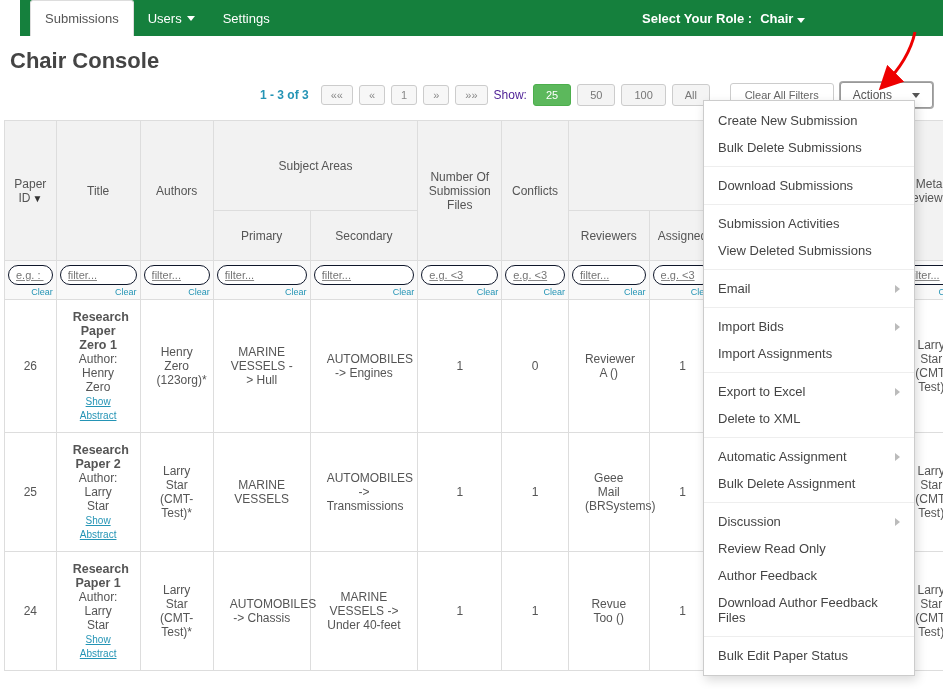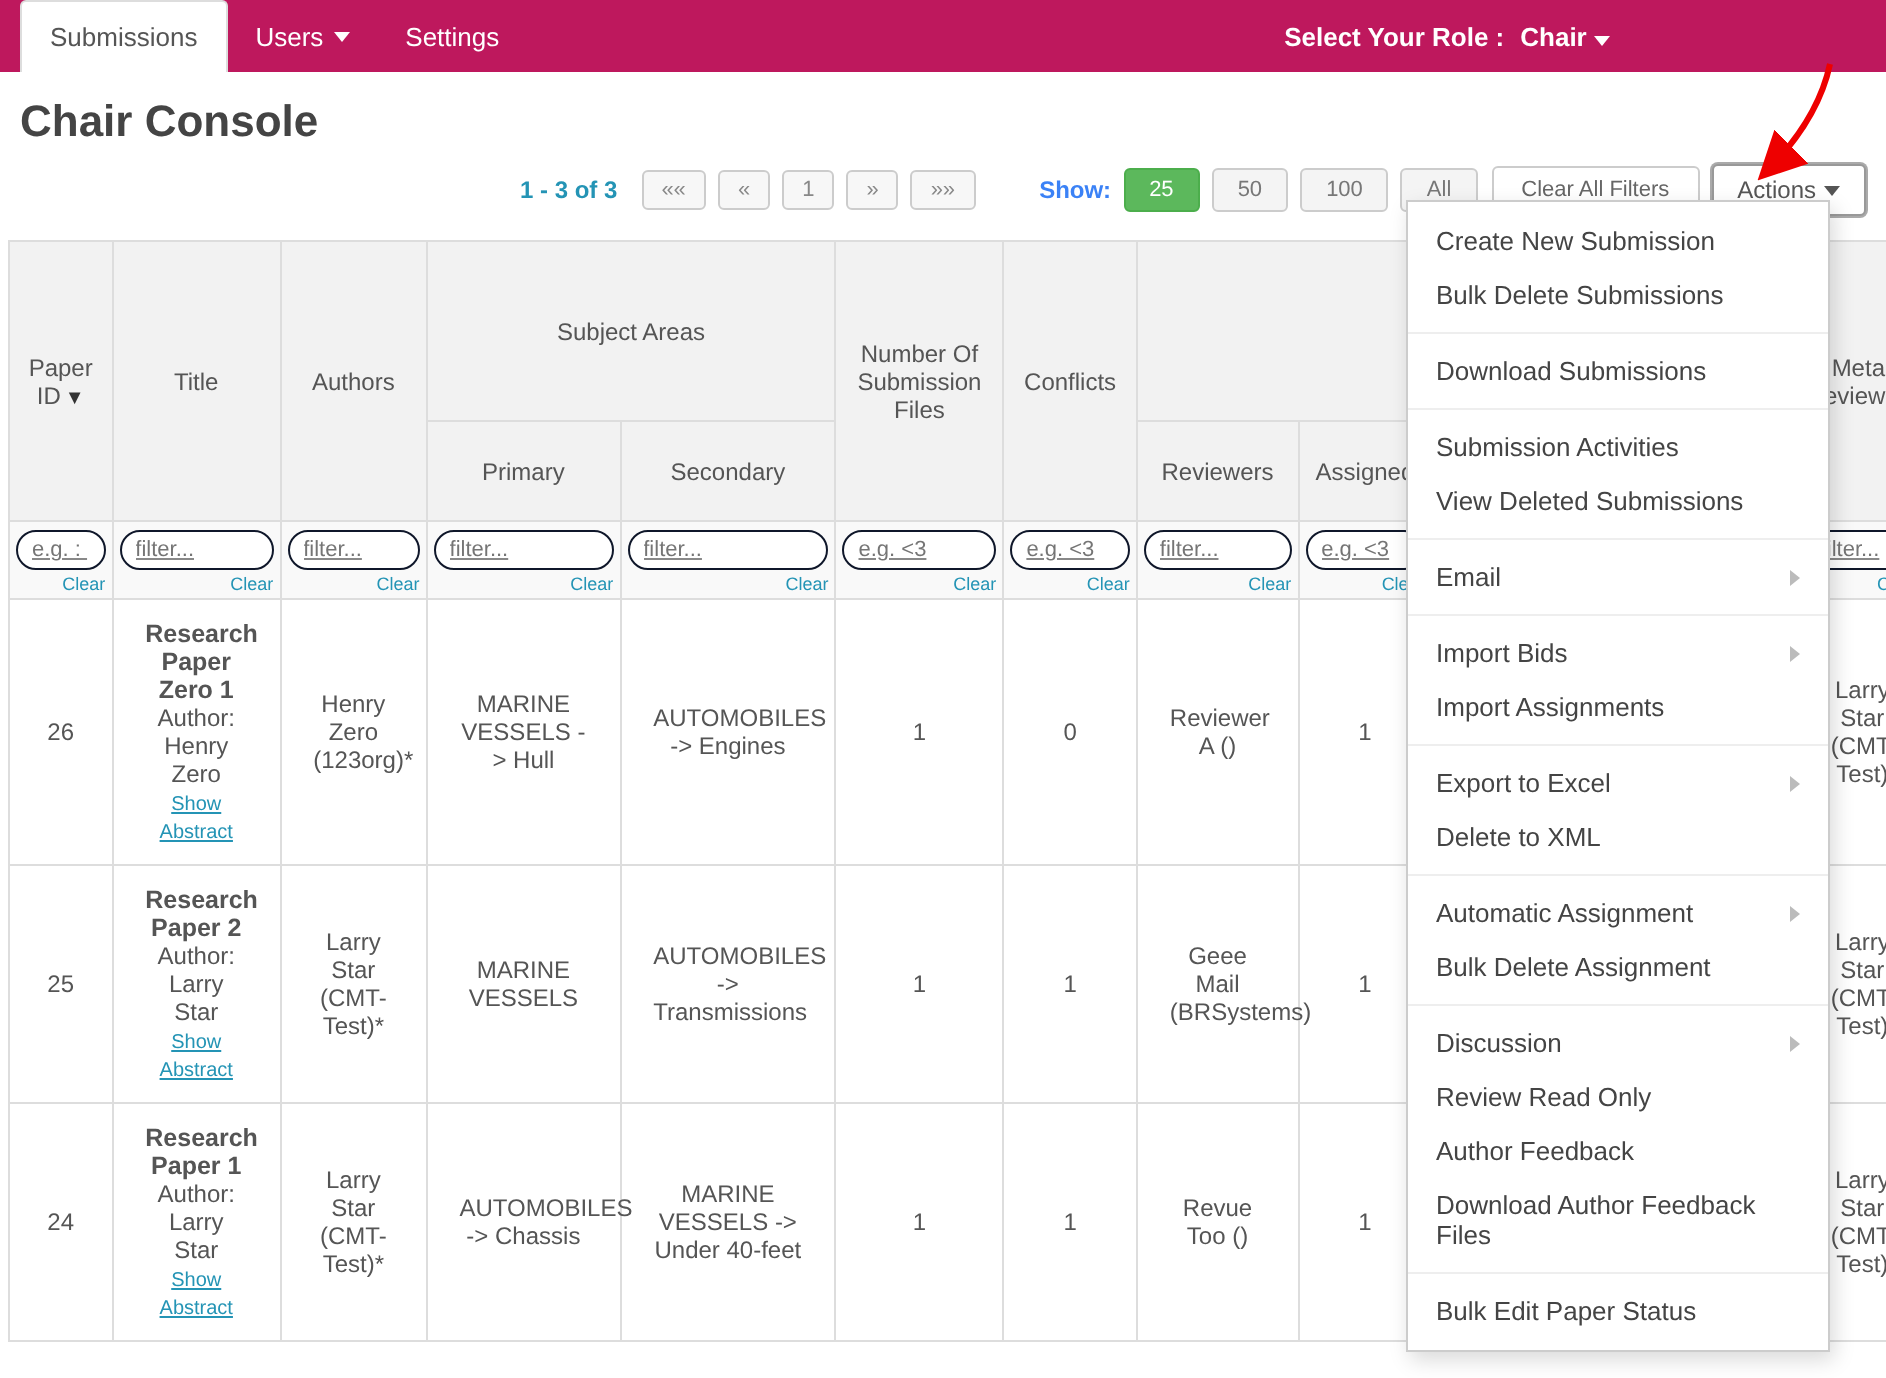--- a/index.html
+++ b/index.html
@@ -1,34 +1,34 @@
 <!DOCTYPE html>
 <html><head>
 <meta charset="utf-8">
 <style>
   * { box-sizing: border-box; }
   body { margin:0; font-family: "Helvetica Neue", Arial, sans-serif; font-size:13px; color:#333; background:#fff; }
-  .topbar { background:#be185d; color:#fff; height:36px; display:flex; align-items:center; padding:0 10px; position:relative; }
+  .topbar { background:#15803d; color:#fff; height:36px; display:flex; align-items:center; padding:0 10px; position:relative;margin-left:20px; }
   .tab { padding:0 14px; height:36px; display:flex; align-items:center; color:#fff; font-size:13px; }
   .tab.active { background:#fff; color:#555; border:1px solid #ddd; border-bottom:none; border-radius:3px 3px 0 0; }
   .tab .caret { margin-left:5px; }
   .role-area { margin-left:auto; display:flex; align-items:center; gap:8px; font-weight:bold; }
   .role-link { color:#fff; text-decoration:none; font-weight:bold; }
   .caret { display:inline-block; width:0; height:0; border-left:4px solid transparent; border-right:4px solid transparent; border-top:5px solid currentColor; }
 
   .page-title { font-size:22px; font-weight:bold; color:#444; padding:12px 10px 4px 10px; }
 
   .controls { display:flex; align-items:center; padding:4px 10px 12px 10px; gap:6px; font-size:12px; }
   .pager-info { color:#2494b5; font-weight:bold; margin-right:6px; margin-left:250px; }
   .pbtn { border:1px solid #ccc; background:#f7f7f7; color:#888; padding:3px 9px; border-radius:3px; font-size:11px; }
-  .show-label { color:#3b82f6; font-weight:bold; margin-left:26px; }
+  .show-label { color:#4c1d95; font-weight:normal; margin-left:0; }
   .show-btn { border:1px solid #ccc; background:#f4f4f4; color:#777; padding:4px 12px; border-radius:3px; font-size:11px; }
   .show-btn.active { background:#5cb85c; color:#fff; border-color:#4cae4c; }
   .clear-all { margin-left:auto; border:1px solid #ccc; background:#fff; color:#666; padding:5px 14px; border-radius:3px; font-size:11px; }
-  .actions-btn { border:1px solid #999; background:#fff; color:#555; padding:5px 12px; border-radius:3px; font-size:12px; display:flex; align-items:center; gap:4px; box-shadow:0 0 0 1px #aaa; }
+  .actions-btn { border:1px solid #999; background:#fff; color:#555; padding:5px 12px; border-radius:3px; font-size:12px; display:flex; align-items:center; gap:20px; box-shadow:0 0 0 1px #aaa; }
 
   .arrow-annot { position:absolute; top:30px; right:18px; pointer-events:none; }
 
   table.main { border-collapse:collapse; width:960px; margin-left:4px; table-layout:fixed; }
   table.main th, table.main td { border:1px solid #ddd; font-size:12px; color:#555; text-align:center; vertical-align:middle; }
   table.main th { background:#f2f2f2; font-weight:normal; padding:6px 4px; }
   .h-tall { height:90px; }
   .h-sub { height:50px; }
   .sort-arrow { font-size:10px; color:#333; margin-left:2px; }
 

